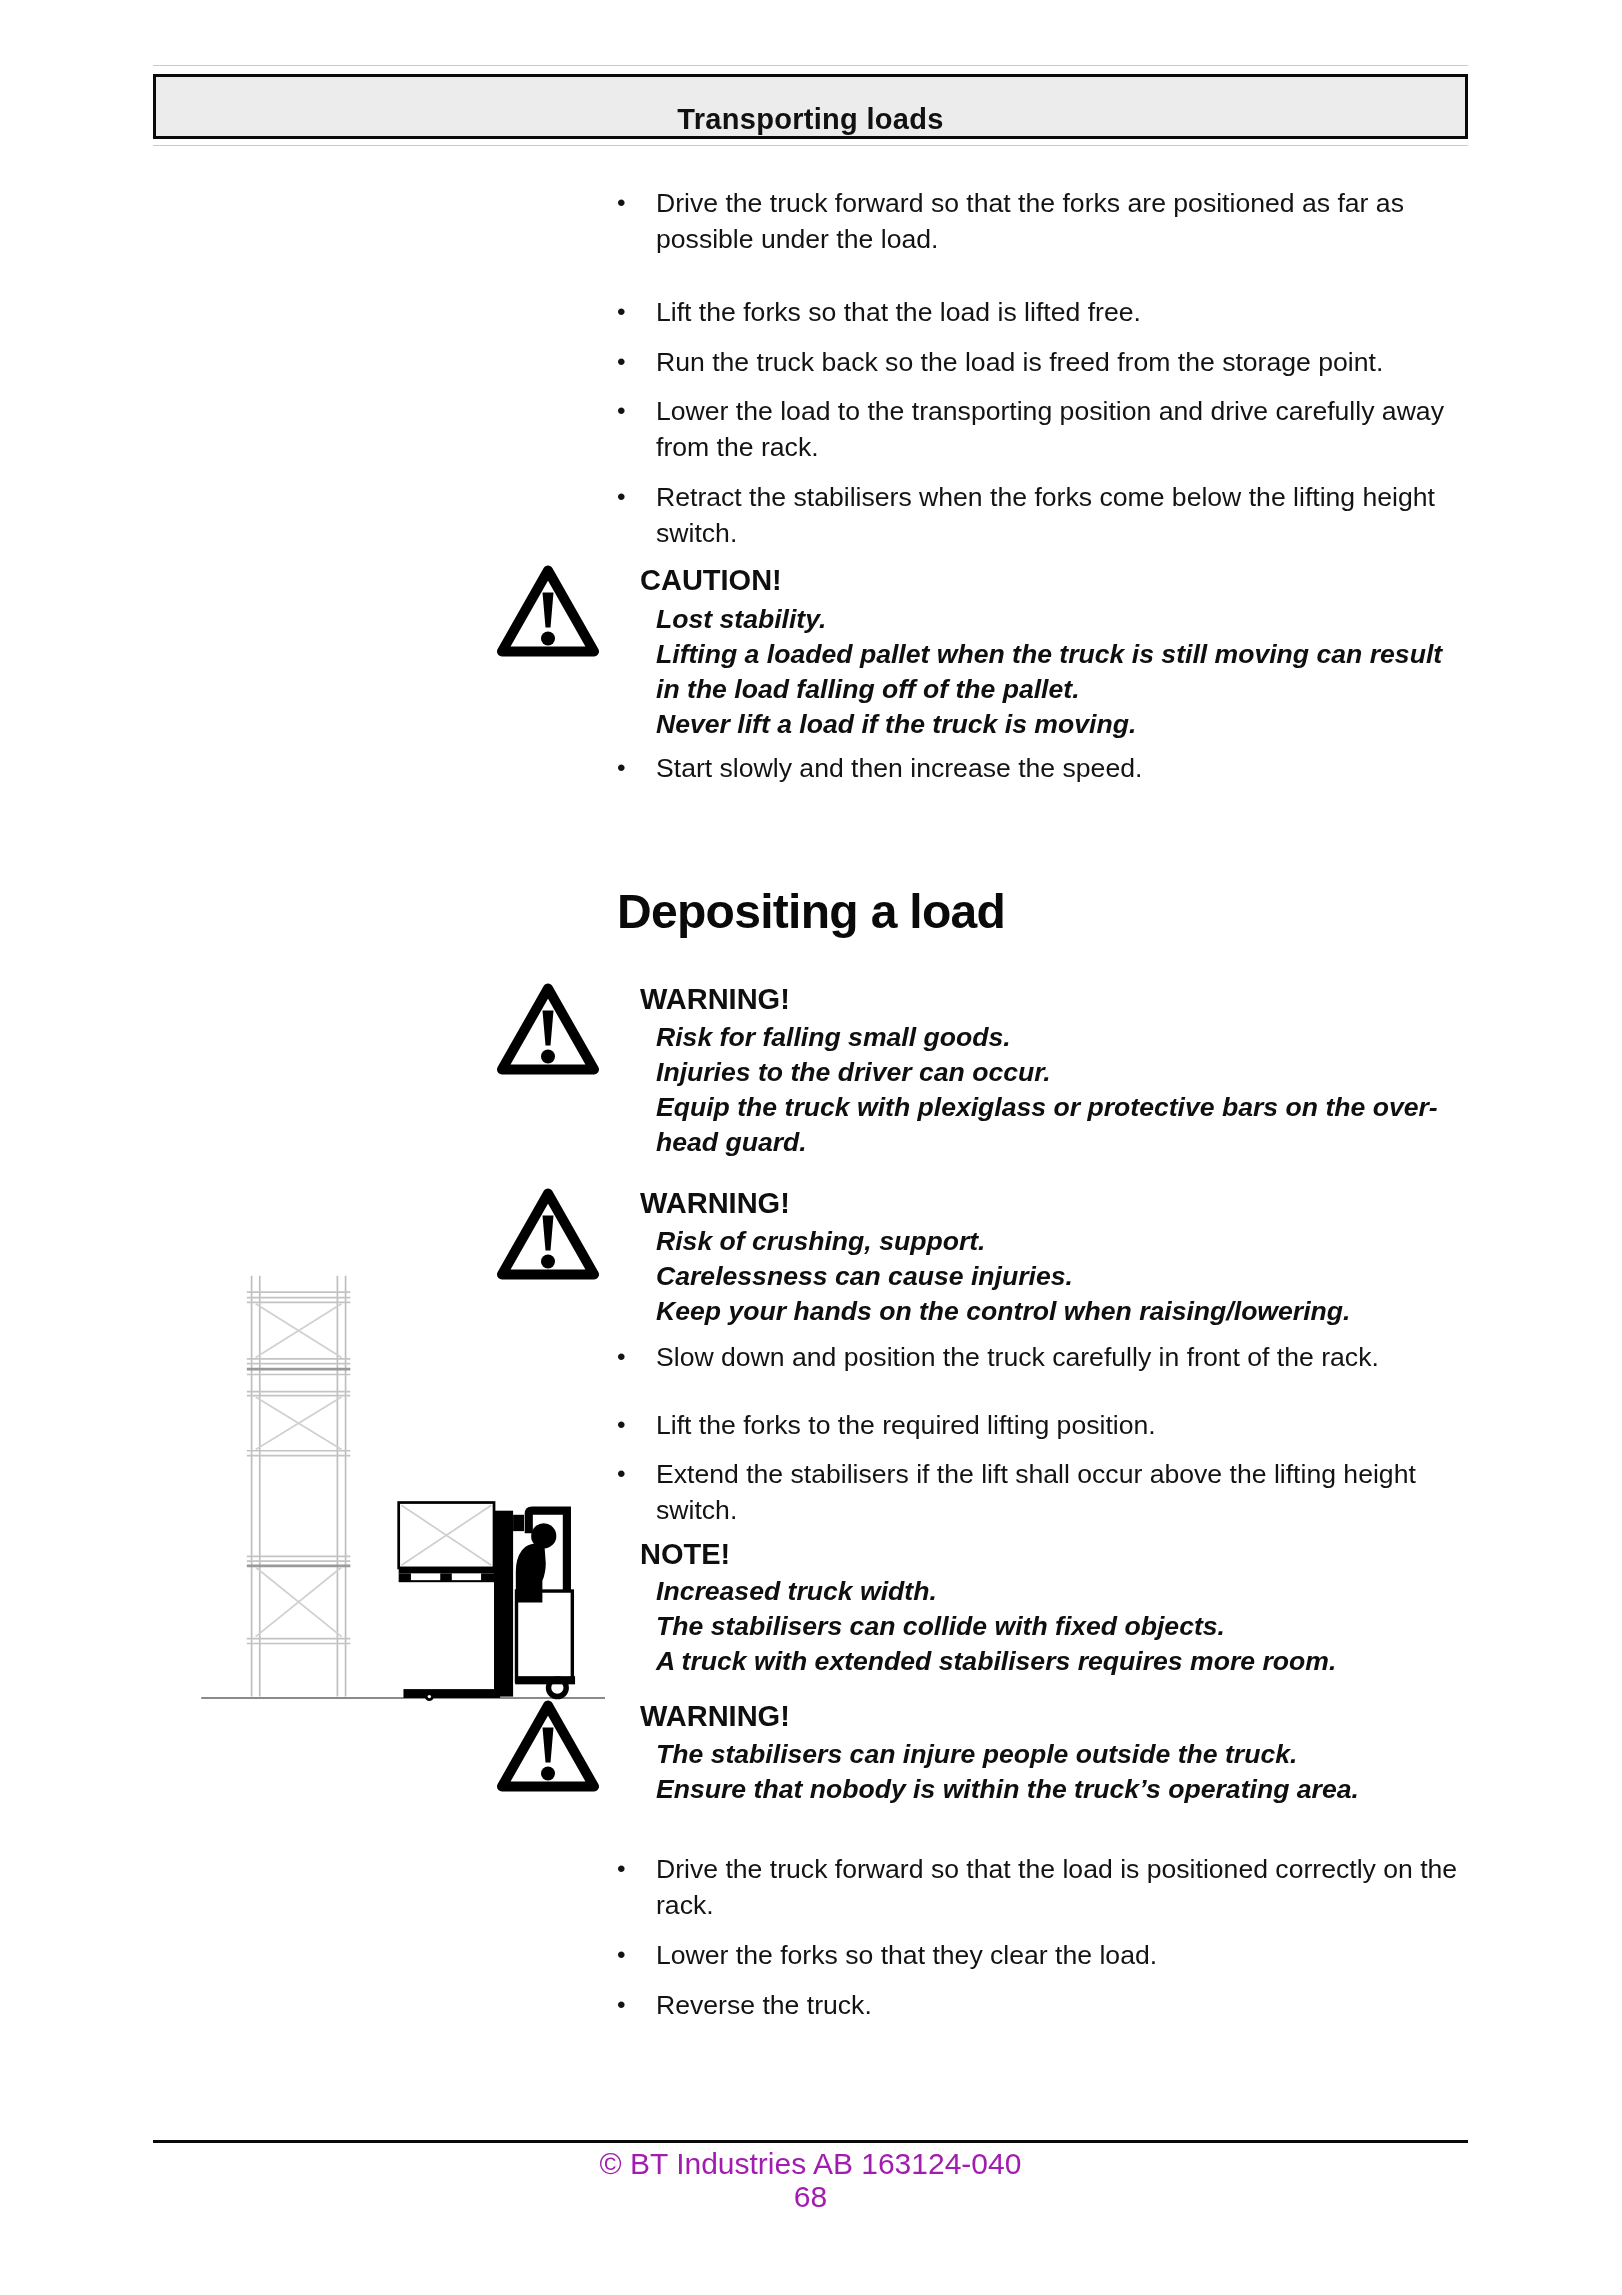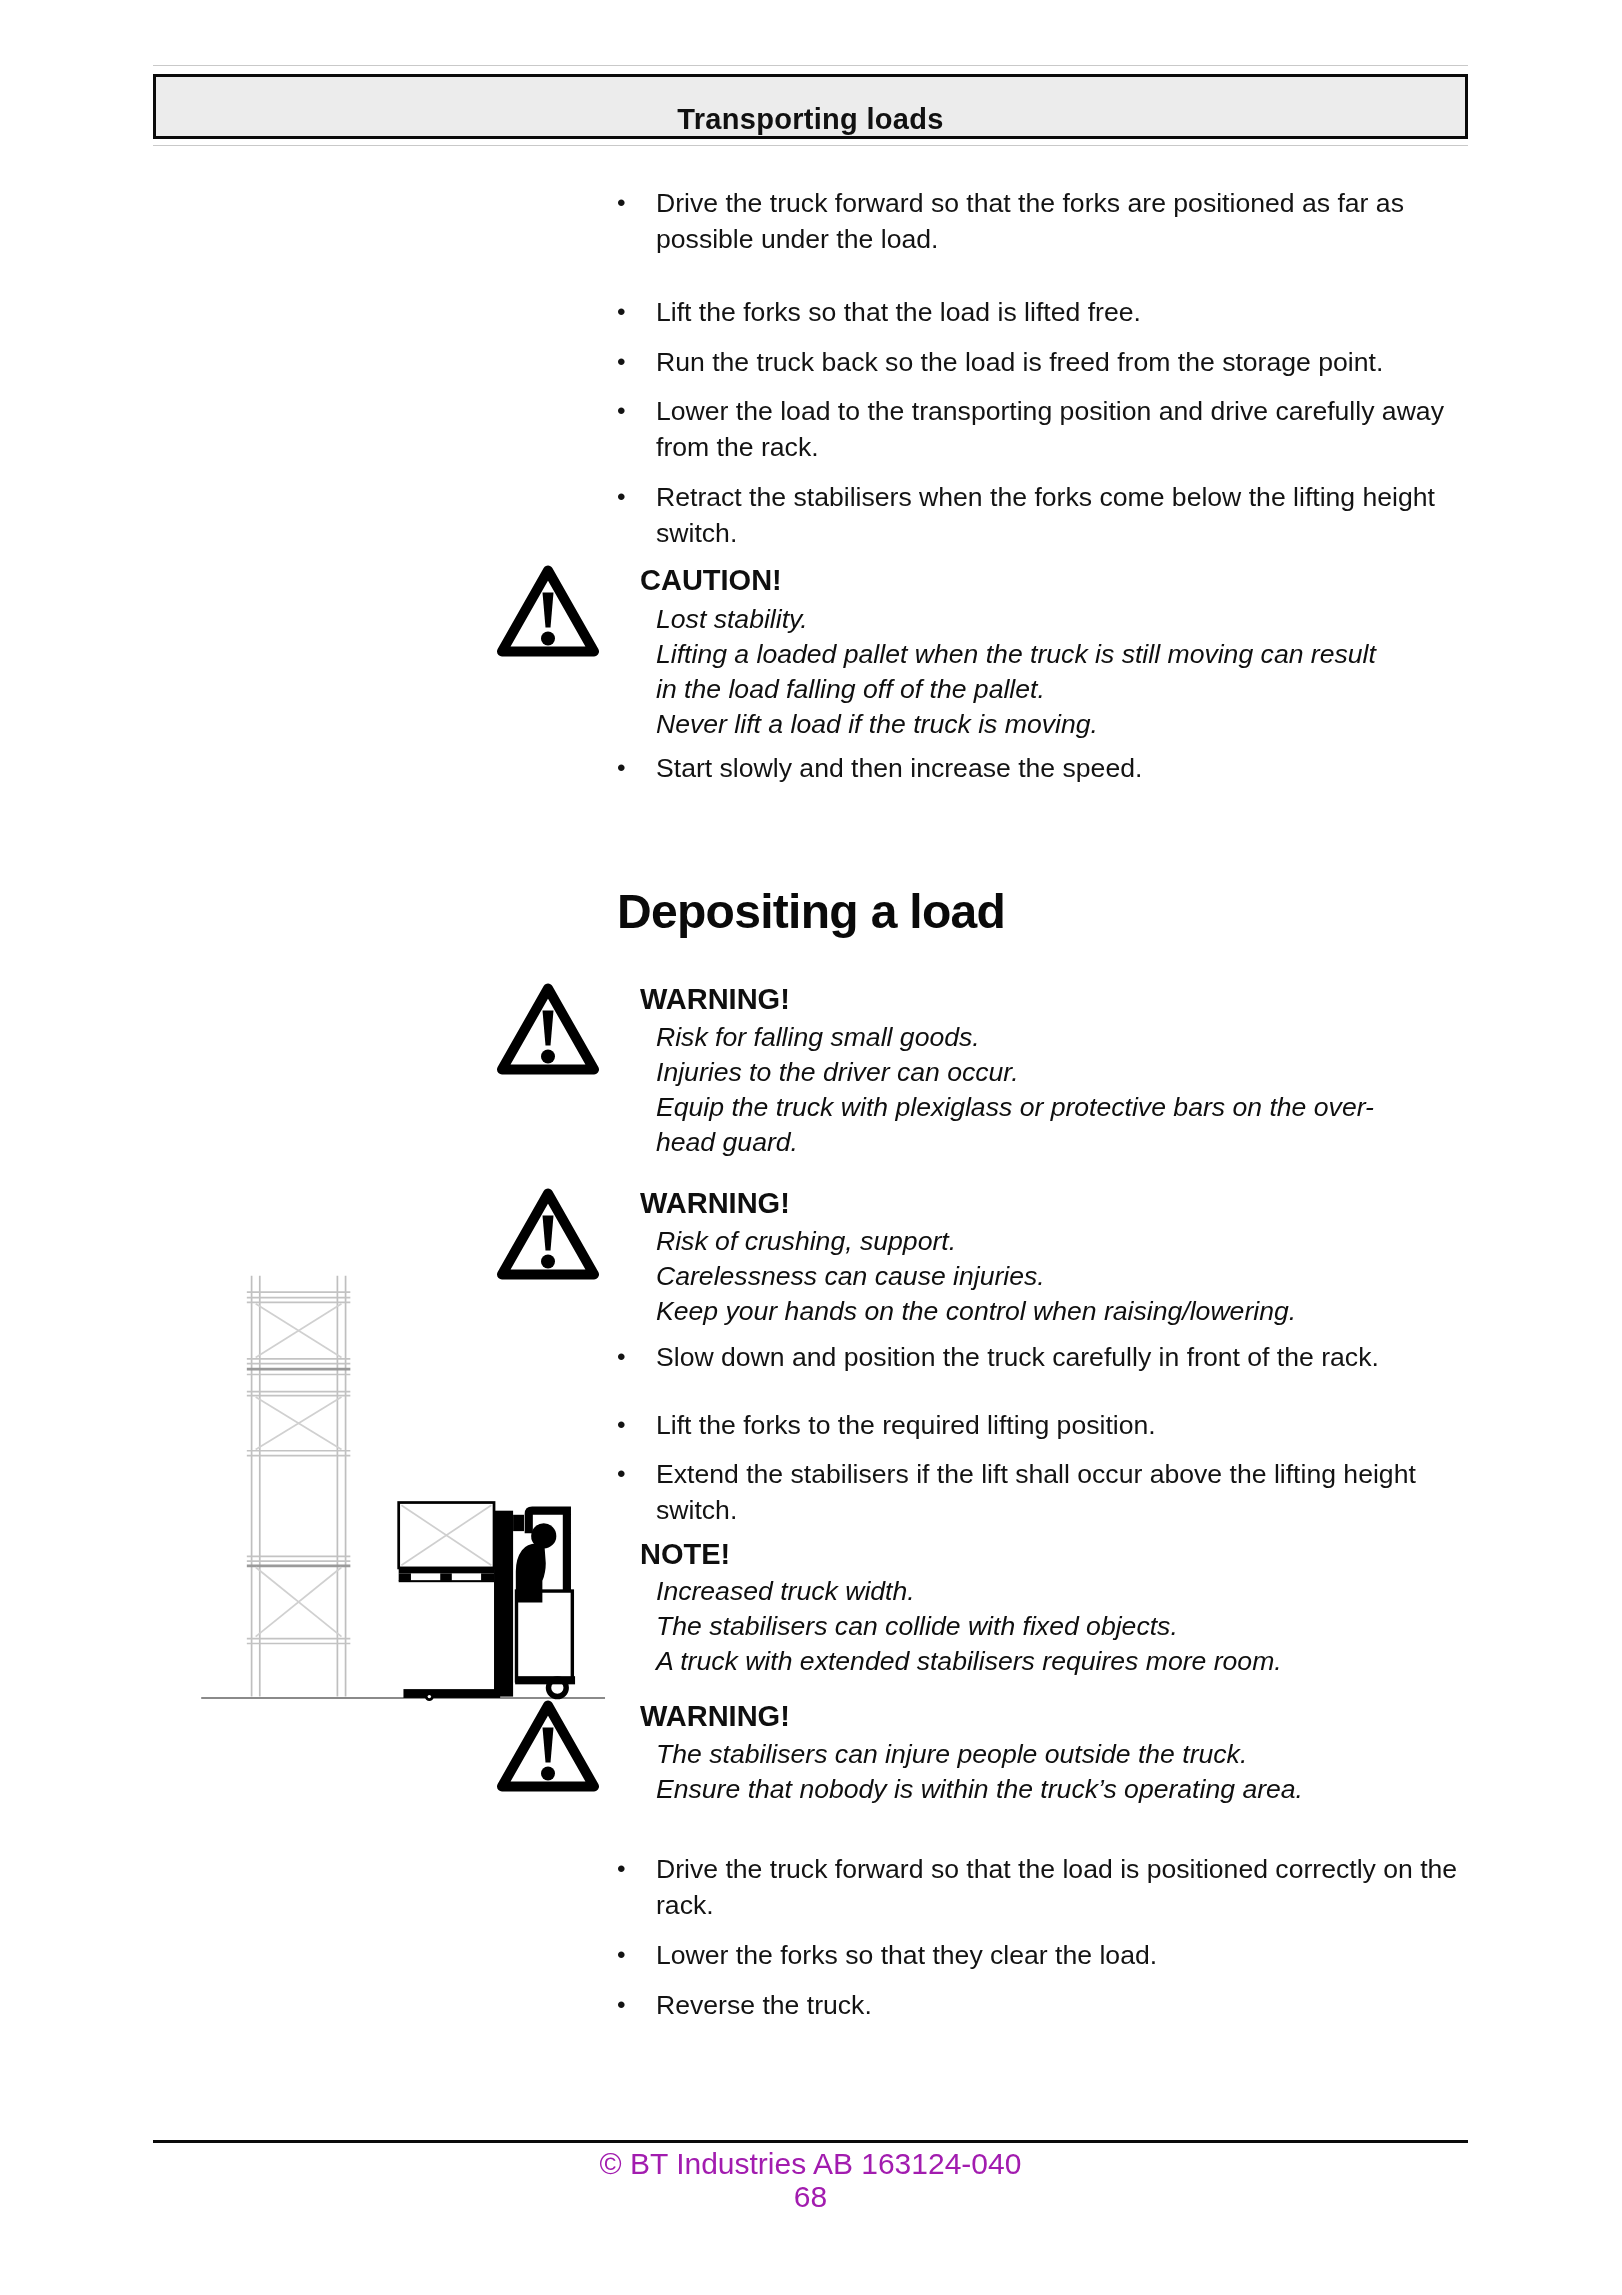--- a/index.html
+++ b/index.html
@@ -19,21 +19,21 @@
     display:flex;align-items:flex-end;justify-content:center;
   }
   .header-title{font-size:29px;font-weight:bold;letter-spacing:0.3px;}
   .bullet-row{
     position:absolute;left:617px;width:860px;
     display:flex;font-size:26.6px;line-height:36px;color:#131313;
   }
   .dot{flex:none;width:39px;font-size:24.5px;}
   .b-text{flex:1;}
   .warn-title{position:absolute;left:617px;font-size:29px;font-weight:bold;color:#0f0f0f;margin-left:23px;}
-  .warn-lines{position:absolute;left:656px;width:821px;font-size:26.6px;font-weight:normal;
+  .warn-lines{position:absolute;left:656px;width:821px;font-size:26.6px;font-weight:bold;
     font-style:italic;line-height:35px;color:#0f0f0f;}
   .tri{position:absolute;left:496px;width:104px;height:97px;}
   .h1{position:absolute;left:617px;font-size:48px;font-weight:bold;line-height:1.1;color:#0a0a0a;letter-spacing:-0.7px;}
   .footer-rule{position:absolute;left:153px;top:2140px;width:1315px;height:2.7px;background:#0a0a0a;}
   .footer-text{position:absolute;left:153px;width:1315px;text-align:center;font-size:30px;color:#a21caf;}
   svg{display:block;}
 </style>
 </head>
 <body>
 

